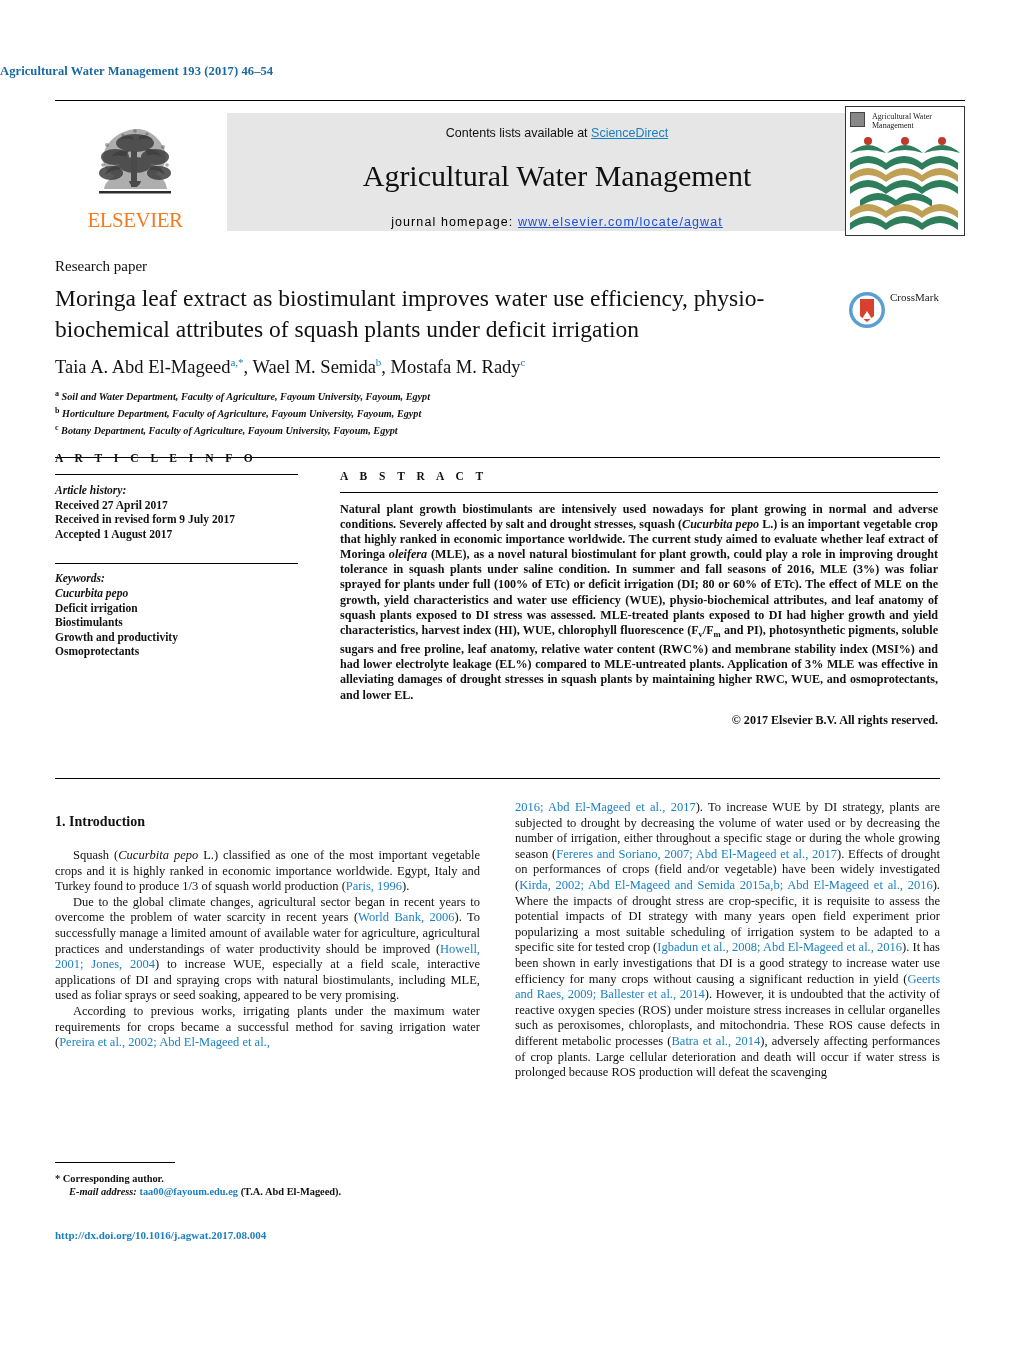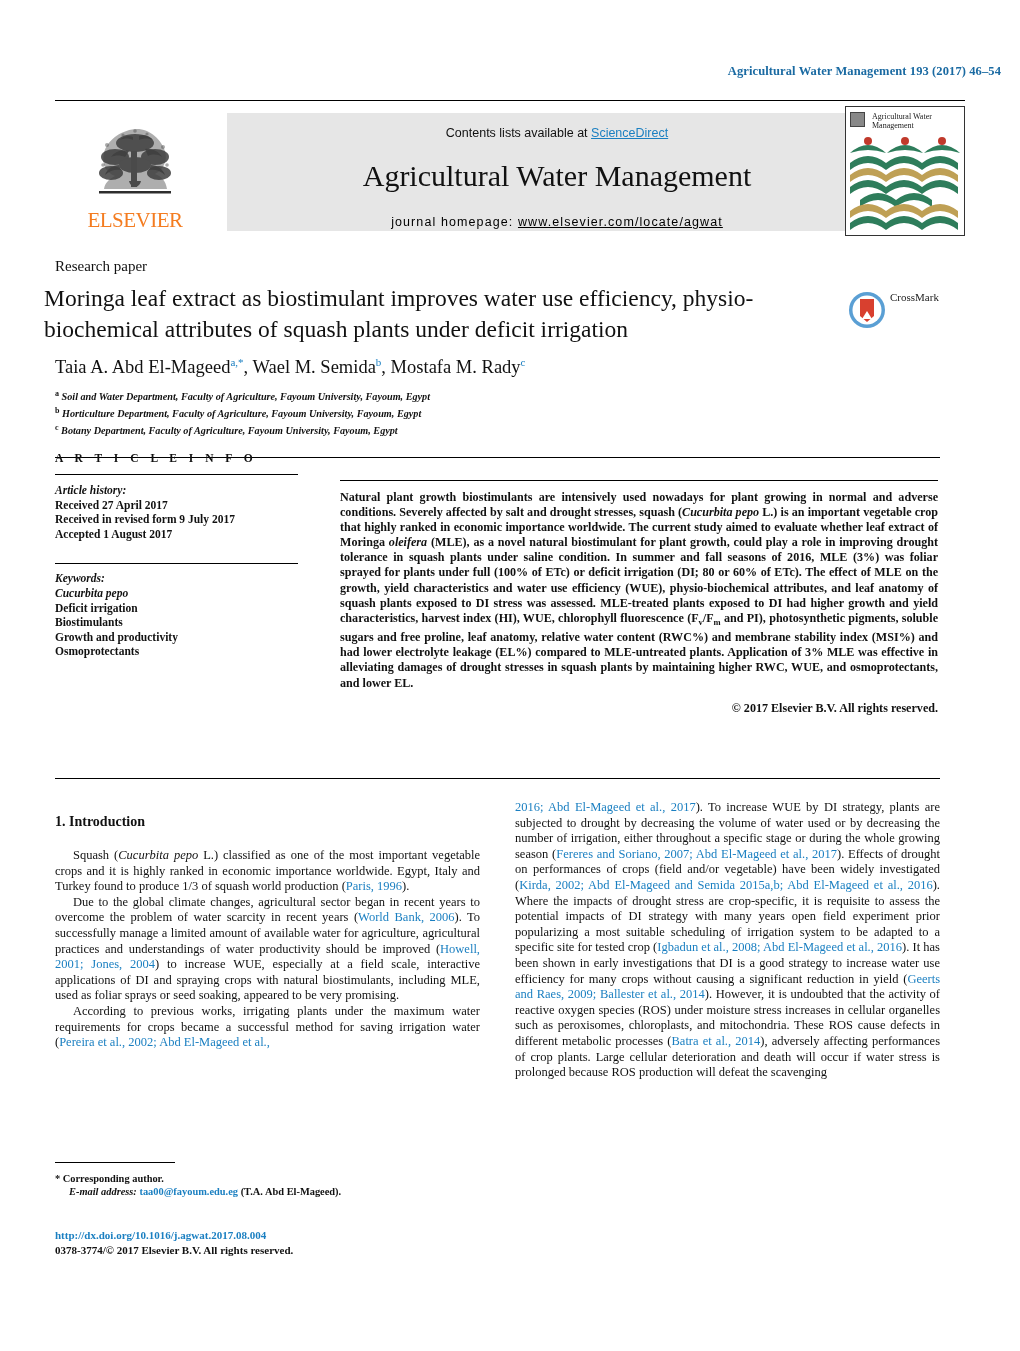--- a/index.html
+++ b/index.html
@@ -21,21 +21,21 @@
     height: 1351px;
     box-sizing: border-box;
   }
 
   
   .running-head {
     position: absolute;
     top: 64px;
     left: 0;
     width: 1001px;
-    text-align: right;
+    text-align: left;
     font-size: 12.5px;
     font-weight: bold;
     color: #1a6aa2;
     letter-spacing: 0.1px;
   }
 
   
   .masthead {
     position: absolute;
     top: 100px;
@@ -100,21 +100,21 @@
     color: #111;
     font-family: "Liberation Serif", serif;
   }
   .homepage-line {
     font-size: 12.5px;
     margin-top: 22px;
     letter-spacing: 1.1px;
     font-family: "Liberation Sans", sans-serif;
   }
   .homepage-line .url {
-    color: #000000;
+    color: #1d4ed8;
   }
   .cover-thumb {
     position: absolute;
     right: 0;
     top: 6px;
     width: 118px;
     height: 128px;
     border: 1px solid #333;
     background: #ffffff;
     overflow: hidden;
@@ -144,21 +144,21 @@
     position: absolute;
     top: 258px;
     left: 55px;
     font-size: 15px;
     font-family: "Liberation Serif", serif;
     color: #111;
   }
   .title {
     position: absolute;
     top: 283px;
-    left: 44px;
+    left: 55px;
     width: 770px;
     font-size: 23.5px;
     line-height: 31px;
     color: #111;
   }
   .crossmark {
     position: absolute;
     top: 291px;
     left: 848px;
     width: 110px;
@@ -491,20 +491,21 @@
       <div class="it">Keywords:</div>
       <div class="it">Cucurbita pepo</div>
       <div>Deficit irrigation</div>
       <div>Biostimulants</div>
       <div>Growth and productivity</div>
       <div>Osmoprotectants</div>
     </div>
   </div>
 
   <div class="abs-col">
+    <div class="sec-head">A B S T R A C T</div>
     <div class="abs-rule"></div>
     <div class="abstract-body">Natural plant growth biostimulants are intensively used nowadays for plant growing in normal and adverse conditions. Severely affected by salt and drought stresses, squash (<i>Cucurbita pepo</i> L.) is an important vegetable crop that highly ranked in economic importance worldwide. The current study aimed to evaluate whether leaf extract of Moringa <i>oleifera</i> (MLE), as a novel natural biostimulant for plant growth, could play a role in improving drought tolerance in squash plants under saline condition. In summer and fall seasons of 2016, MLE (3%) was foliar sprayed for plants under full (100% of ETc) or deficit irrigation (DI; 80 or 60% of ETc). The effect of MLE on the growth, yield characteristics and water use efficiency (WUE), physio-biochemical attributes, and leaf anatomy of squash plants exposed to DI stress was assessed. MLE-treated plants exposed to DI had higher growth and yield characteristics, harvest index (HI), WUE, chlorophyll fluorescence (F<sub>v</sub>/F<sub>m</sub> and PI), photosynthetic pigments, soluble sugars and free proline, leaf anatomy, relative water content (RWC%) and membrane stability index (MSI%) and had lower electrolyte leakage (EL%) compared to MLE-untreated plants. Application of 3% MLE was effective in alleviating damages of drought stresses in squash plants by maintaining higher RWC, WUE, and osmoprotectants, and lower EL.</div>
     <div class="copyright">© 2017 Elsevier B.V. All rights reserved.</div>
   </div>
 
   <div class="body-rule"></div>
 
   <div class="col-left">
     <div class="h1">1.  Introduction</div>
     <p class="body" id="lp0">Squash (<i>Cucurbita pepo</i> L.) classified as one of the most important vegetable crops and it is highly ranked in economic importance worldwide. Egypt, Italy and Turkey found to produce 1/3 of squash world production (<a class="ref" href="#">Paris, 1996</a>).</p>
@@ -524,16 +525,15 @@
     </div>
     <div style="padding-left:14px;">
       <span class="it">E-mail address:</span>
       <a class="doi-link" href="#">taa00@fayoum.edu.eg</a>
       <span>(T.A. Abd El-Mageed).</span>
     </div>
   </div>
 
   <div class="doi-block">
     <div><a class="doi-link" href="#">http://dx.doi.org/10.1016/j.agwat.2017.08.004</a></div>
-    <div>0378-3774/© 2017 Elsevier B.V. All rights reserved.</div>
   </div>
 
 </div>
 
 </body></html>

